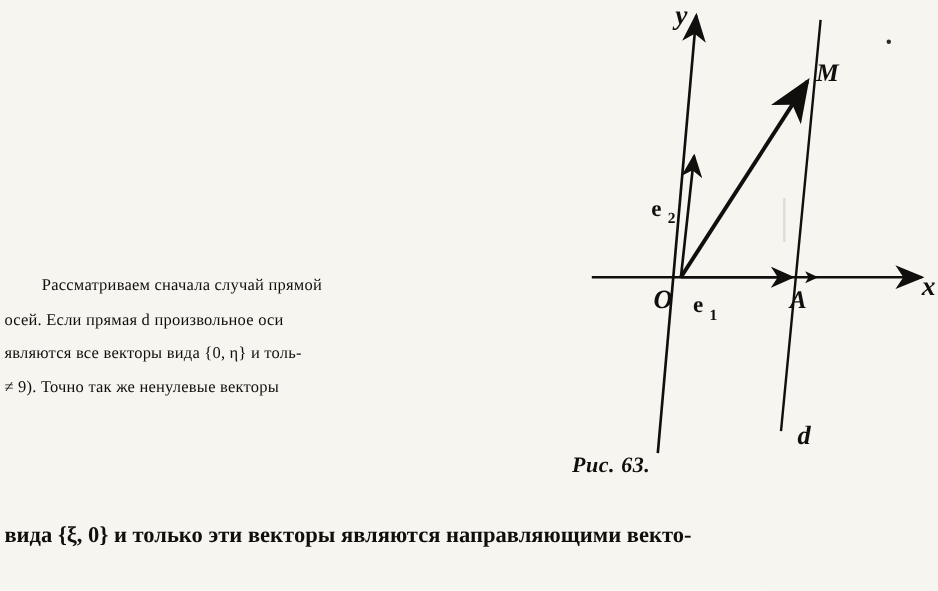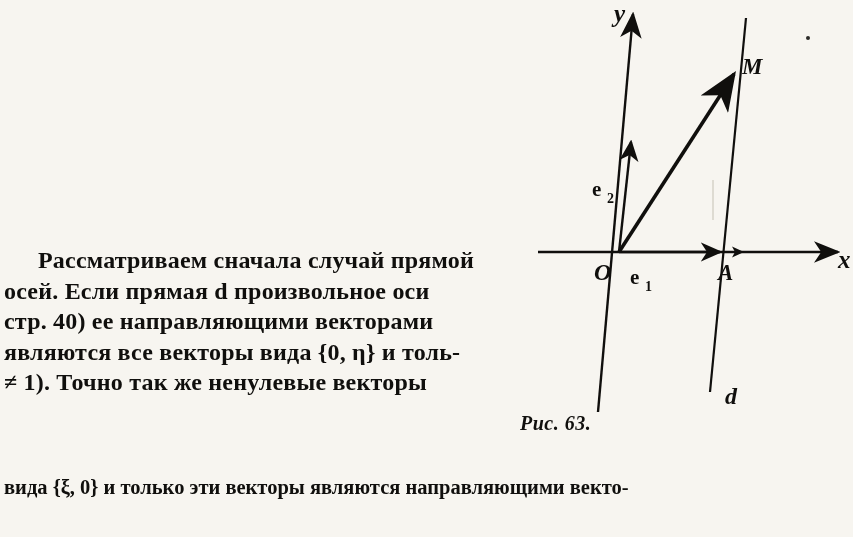--- a/index.html
+++ b/index.html
@@ -20,26 +20,26 @@
   
   .text-col {
     position: absolute;
     left: 0px;
     top: 245px;
     width: 520px;
     padding: 0 8px 0 4px;
     box-sizing: border-box;
   }
   .para {
-    font-size: 24px;
+    font-size: 15px;
     line-height: 30.5px;
     text-align: justify;
     text-justify: inter-word;
     letter-spacing: 0.2px;
-    font-weight: 700;
+    font-weight: 400;
   }
   .para .indent { display: inline-block; width: 34px; }
 
   .full-width {
     position: absolute;
     left: 0px;
     top: 472px;
     width: 758px;
     padding: 0 10px 0 4px;
     box-sizing: border-box;
@@ -138,23 +138,22 @@
       <text x="87" y="203" font-family="Liberation Serif, serif" font-size="14" font-weight="700" fill="#100f0d">2</text>
     </svg>
   </div>
 
   <div class="fig-caption">Рис. 63.</div>
 
   <div class="text-col">
     <div class="para">
       <div><span class="indent"></span><span>Рассматриваем сначала случай прямой</span></div>
       <div><span>осей. Если прямая d произвольное оси</span></div>
-      <div><span>стр. 40) ее направляющими векторами</span></div>
       <div><span>являются все векторы вида {0, η} и толь-</span></div>
-      <div><span>≠ 1). Точно так же ненулевые векторы</span></div>
+      <div><span>≠ 9). Точно так же ненулевые векторы</span></div>
     </div>
   </div>
 
   <div class="full-width">
     <div><span>вида {ξ, 0} и только эти векторы являются направляющими векто-</span></div>
   </div>
 
 </div>
 
 </body></html>

